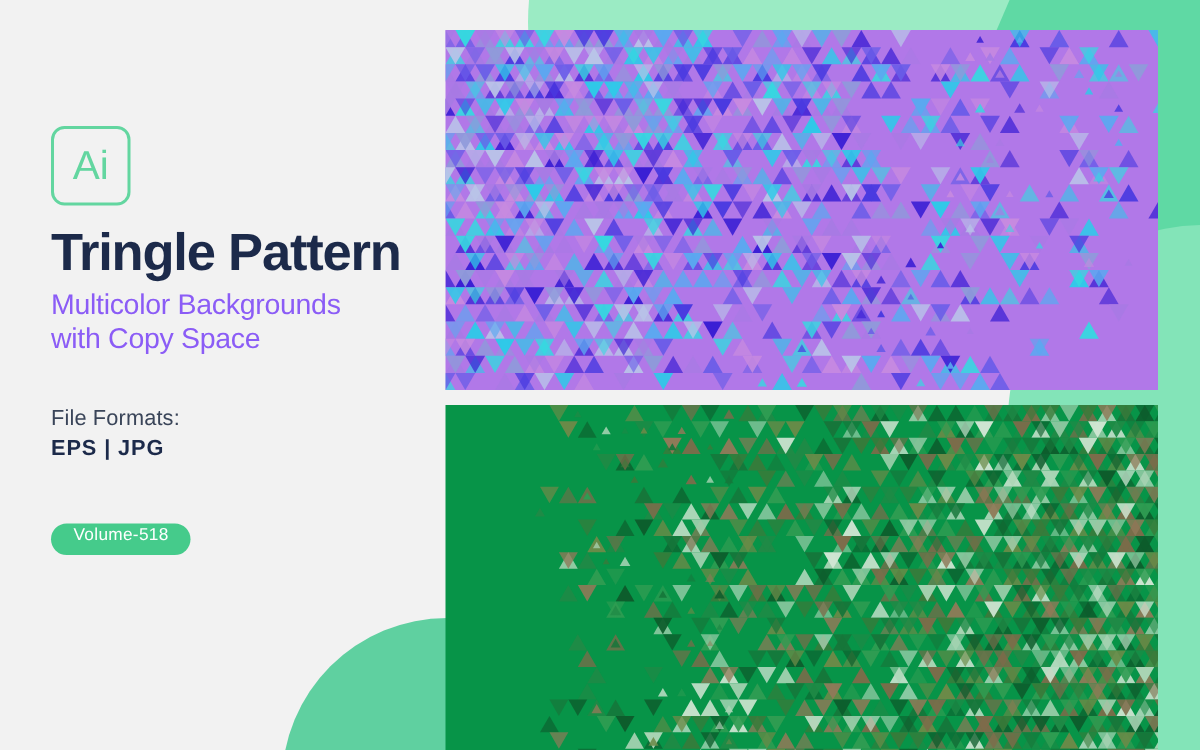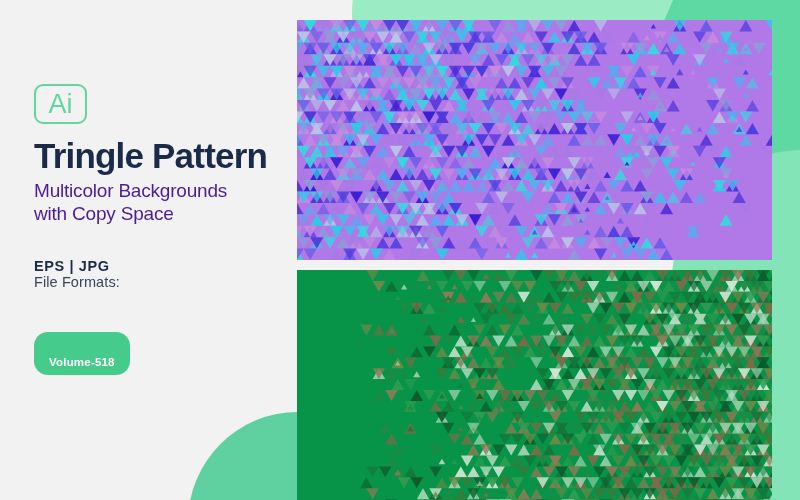--- a/index.html
+++ b/index.html
@@ -62,21 +62,21 @@
   }
 
   
   #info-col {
     position: absolute;
     left: 34px; top: 84px;
     width: 250px;
   }
 
   #ai-logo {
-    width: 53px; height: 40px;
+    width: 53px; height: 53px;
     border: 2px solid #63d6a0;
     border-radius: 9px;
     display: flex; align-items: center; justify-content: center;
     box-sizing: border-box;
   }
   #ai-logo-text {
     font-size: 27px;
     color: #63d6a0;
     letter-spacing: 0px;
     line-height: 1;
@@ -95,21 +95,21 @@
     margin-top: 14px;
     font-size: 35px;
     font-weight: bold;
     color: #1c2a4a;
     line-height: 1.0;
     letter-spacing: -0.8px;
   }
   #subtitle {
     margin-top: 6px;
     font-size: 19px;
-    color: #4c1d95;
+    color: #8b5cf6;
     line-height: 1.22;
     letter-spacing: -0.2px;
   }
 
   #formats-block { margin-top: 33px; }
   #formats-label {
     font-size: 14.5px;
     color: #3a4559;
     letter-spacing: 0.1px;
   }
@@ -120,22 +120,22 @@
     color: #1c2a4a;
     letter-spacing: 0.6px;
   }
 
   #volume-badge {
     margin-top: 42px;
     display: inline-block;
     background: #45cb8b;
     color: #ffffff;
     font-size: 11.5px;
-    font-weight: bold;
-    padding: 24px 15px 7px 15px;
+    font-weight: normal;
+    padding: 2px 15px 7px 15px;
     border-radius: 14px;
     letter-spacing: 0.2px;
   }
 
   
   .panel { position: absolute; overflow: hidden; }
   #panel-purple { left: 297px; top: 20px; width: 475px; height: 240px; background: #b178e8; }
   #panel-green  { left: 297px; top: 270px; width: 475px; height: 230px; background: #079448; }
   .panel svg { display: block; width: 100%; height: 100%; }
 </style>
@@ -154,22 +154,22 @@
   <div id="info-col">
 
     <div id="ai-logo">
       <span id="ai-logo-text">Ai</span>
     </div>
 
     <div id="title">Tringle Pattern</div>
     <div id="subtitle">Multicolor Backgrounds<br>with Copy Space</div>
 
     <div id="formats-block">
+      <div id="formats-label">File Formats:</div>
       <div id="formats-value">EPS  |  JPG</div>
-      <div id="formats-label">File Formats:</div>
     </div>
 
     <div id="volume-badge">Volume-518</div>
   </div>
 
   <div class="panel" id="panel-purple">
     <svg id="svg-purple" viewBox="0 0 475 240" preserveAspectRatio="none">
         <path d="M-6.6,11.431199999999999 L0,0 L6.6,11.431199999999999 Z" fill="#6a5ce8" opacity="0.62"></path>
         <path d="M0,11.431199999999999 L-6.6,0 L6.6,0 Z" fill="#a87ae4" opacity="0.63"></path>
         <path d="M6.6,11.431199999999999 L13.2,0 L19.799999999999997,11.431199999999999 Z" fill="#6a5ce8" opacity="0.78"></path>

